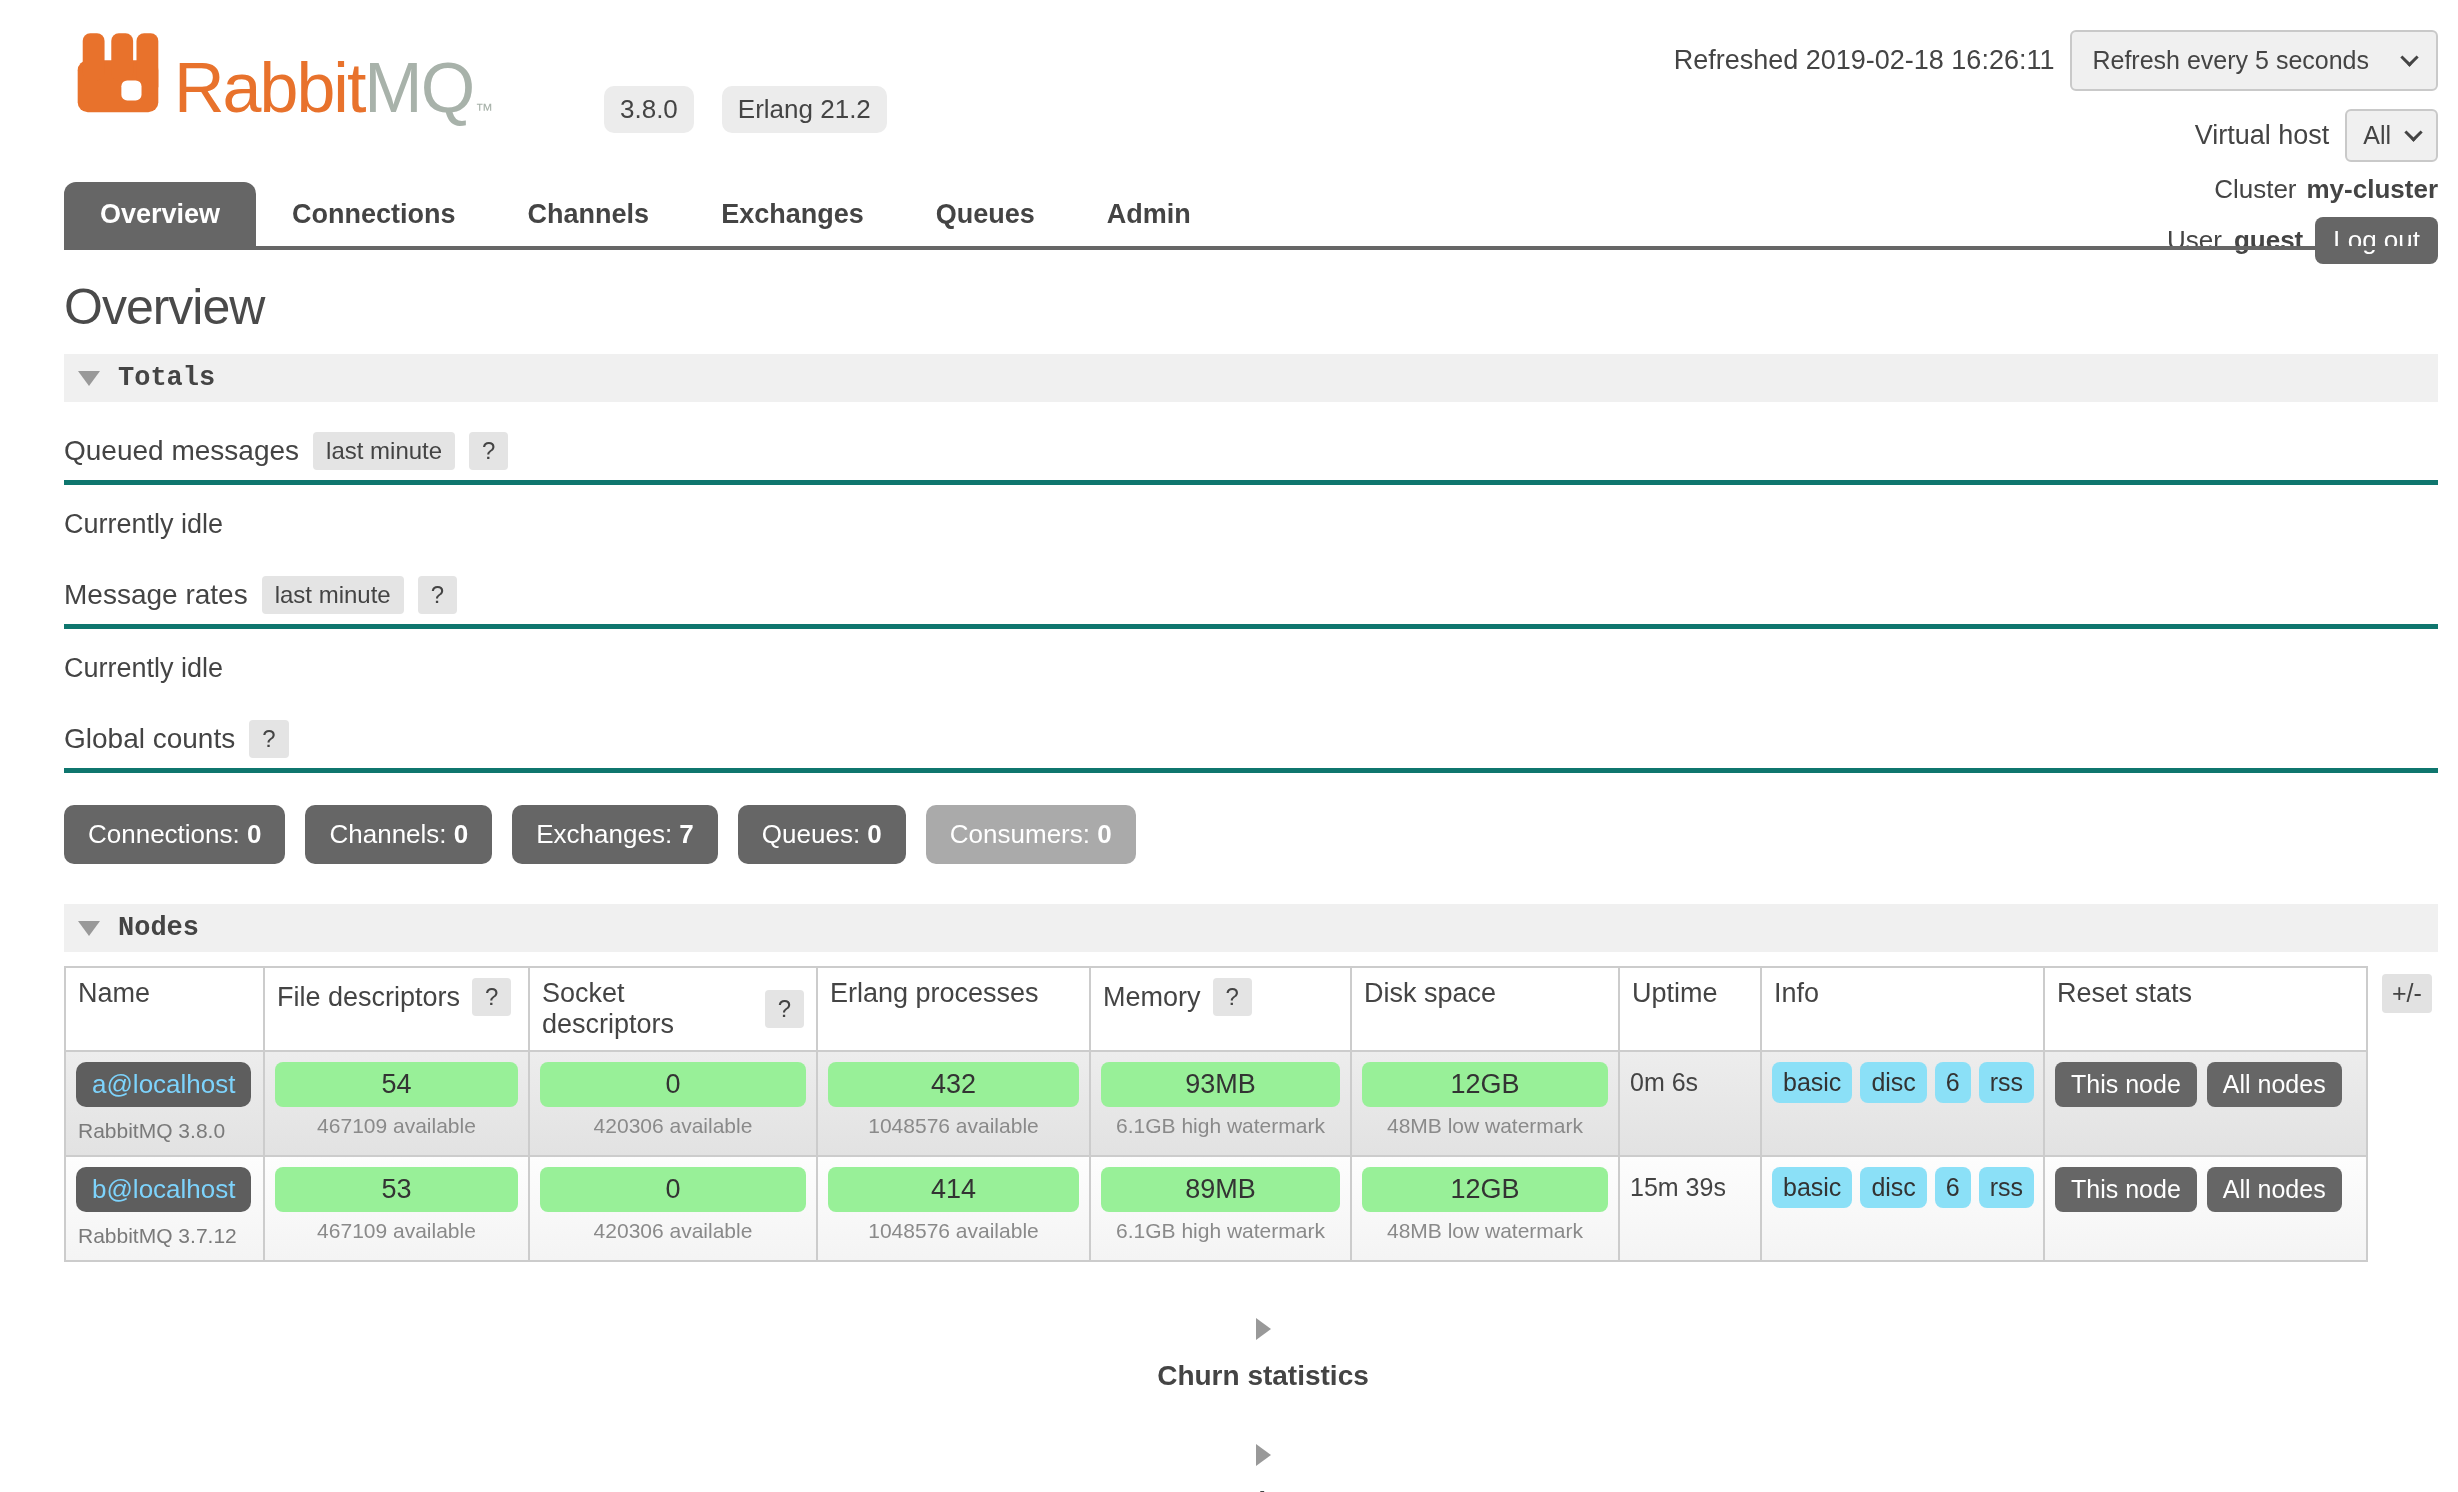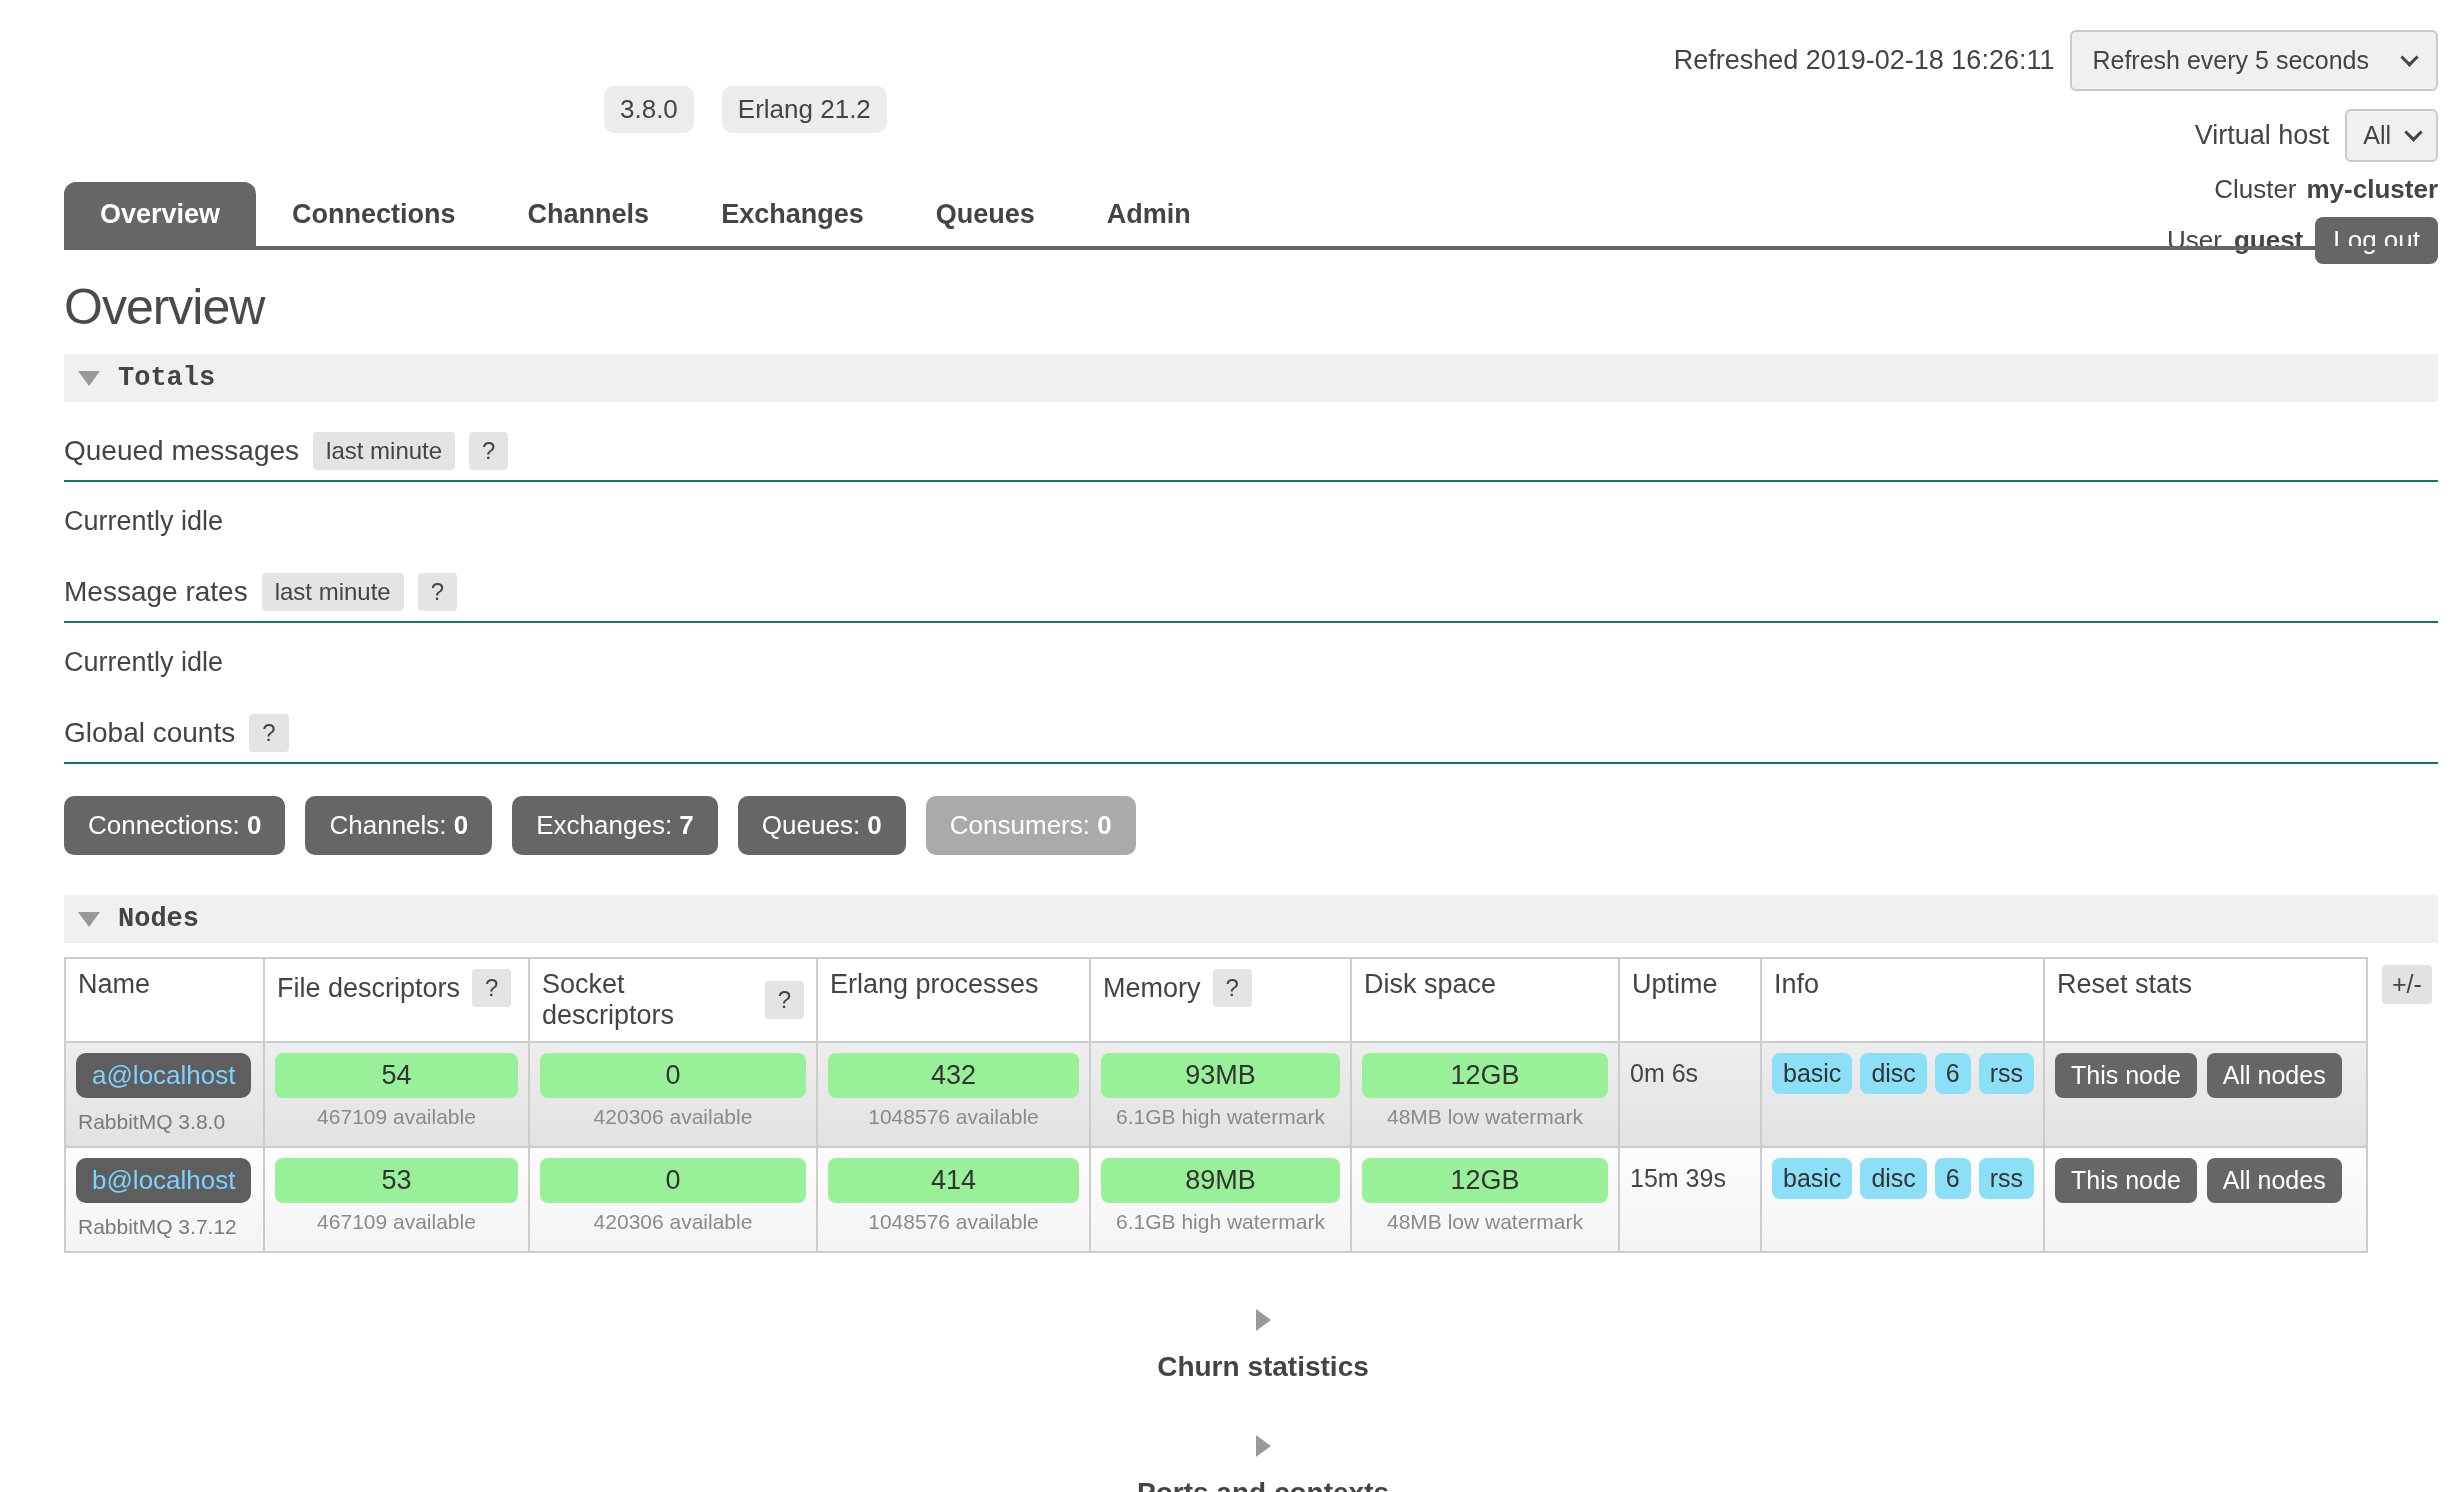--- a/index.html
+++ b/index.html
@@ -45,21 +45,21 @@
 
   
   h1 { font-size: 50px; font-weight: normal; color: #4a4a4a; margin: 28px 0 18px; letter-spacing: -1px; }
 
   .section-bar { background: #f0f0f0; padding: 9px 14px; display: flex; align-items: center; gap: 18px; cursor: pointer; }
   .section-bar .label { font-weight: bold; font-size: 27px; font-family: Liberation Mono, monospace; }
   .tri-down { width: 0; height: 0; border-left: 11px solid transparent; border-right: 11px solid transparent; border-top: 15px solid #999; }
   .tri-right { width: 0; height: 0; border-top: 11px solid transparent; border-bottom: 11px solid transparent; border-left: 15px solid #999; }
 
   .subhead { display: flex; align-items: center; gap: 14px; font-size: 28px;
-             padding: 6px 0 10px; border-bottom: 2px solid #0f766e; margin-top: 24px; }
+             padding: 6px 0 10px; border-bottom: 5px solid #0f766e; margin-top: 24px; }
   .badge { background: #e4e4e4; border-radius: 4px; padding: 5px 13px; font-size: 24px; color: #444; cursor: pointer; }
   .idle { font-size: 27px; margin: 24px 0 30px; }
 
   .count-buttons { display: flex; gap: 20px; margin: 32px 0 0; }
   .count-btn { background: #666; color: #fff; border-radius: 10px; padding: 14px 24px; font-size: 26px; cursor: pointer; }
   .count-btn.muted { background: #aaa; }
 
   .nodes-bar { margin-top: 40px; }
 
   
@@ -91,20 +91,33 @@
   .collapsed { display: flex; align-items: center; gap: 20px; margin-bottom: 52px; cursor: pointer; padding-left: 24px; flex-direction: column; }
   .collapsed .label { font-weight: bold; font-size: 28px; }
 </style>
 </head>
 <body>
 
 <div class="container">
 
   <div class="header">
 
+    <div class="logo">
+      <span style="margin-right:14px;">
+        <svg width="84" height="84" viewBox="0 0 100 100">
+          <rect x="2" y="36" width="96" height="62" rx="12" fill="#e8722c"></rect>
+          <rect x="8" y="4" width="26" height="56" rx="9" fill="#e8722c"></rect>
+          <rect x="42" y="4" width="26" height="56" rx="9" fill="#e8722c"></rect>
+          <rect x="72" y="4" width="26" height="72" rx="9" fill="#e8722c"></rect>
+          <rect x="54" y="60" width="24" height="24" rx="7" fill="#ffffff"></rect>
+        </svg>
+      </span>
+      <span class="logo-text"><span class="logo-rabbit">Rabbit</span><span class="logo-mq">MQ</span></span>
+      <span class="logo-tm">™</span>
+    </div>
 
     <div class="version-badges">
       <span class="pill">3.8.0</span>
       <span class="pill">Erlang 21.2</span>
     </div>
 
     <div class="right-stack">
       <div class="r-row refresh-row">
         <span style="font-size:27px;text-align:center;">Refreshed 2019-02-18 16:26:11</span>
         <span class="select-btn">

